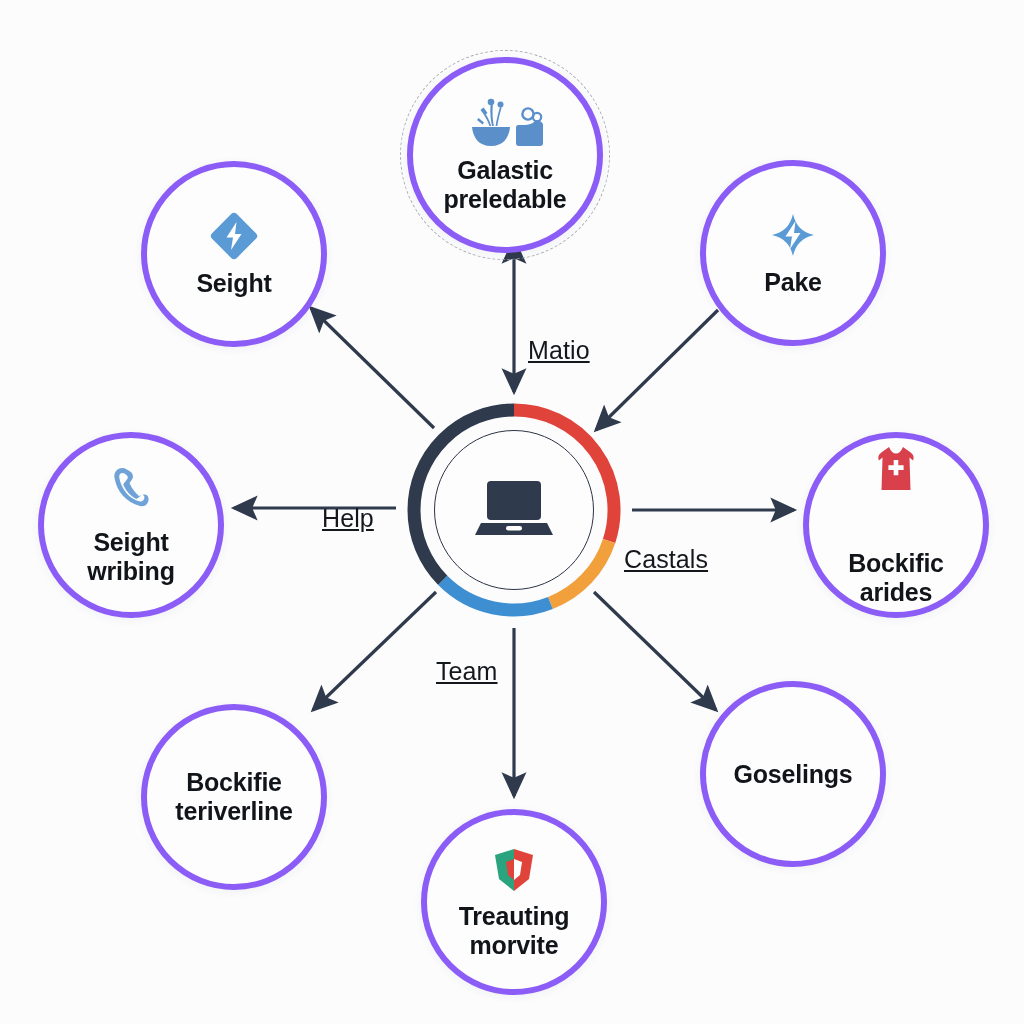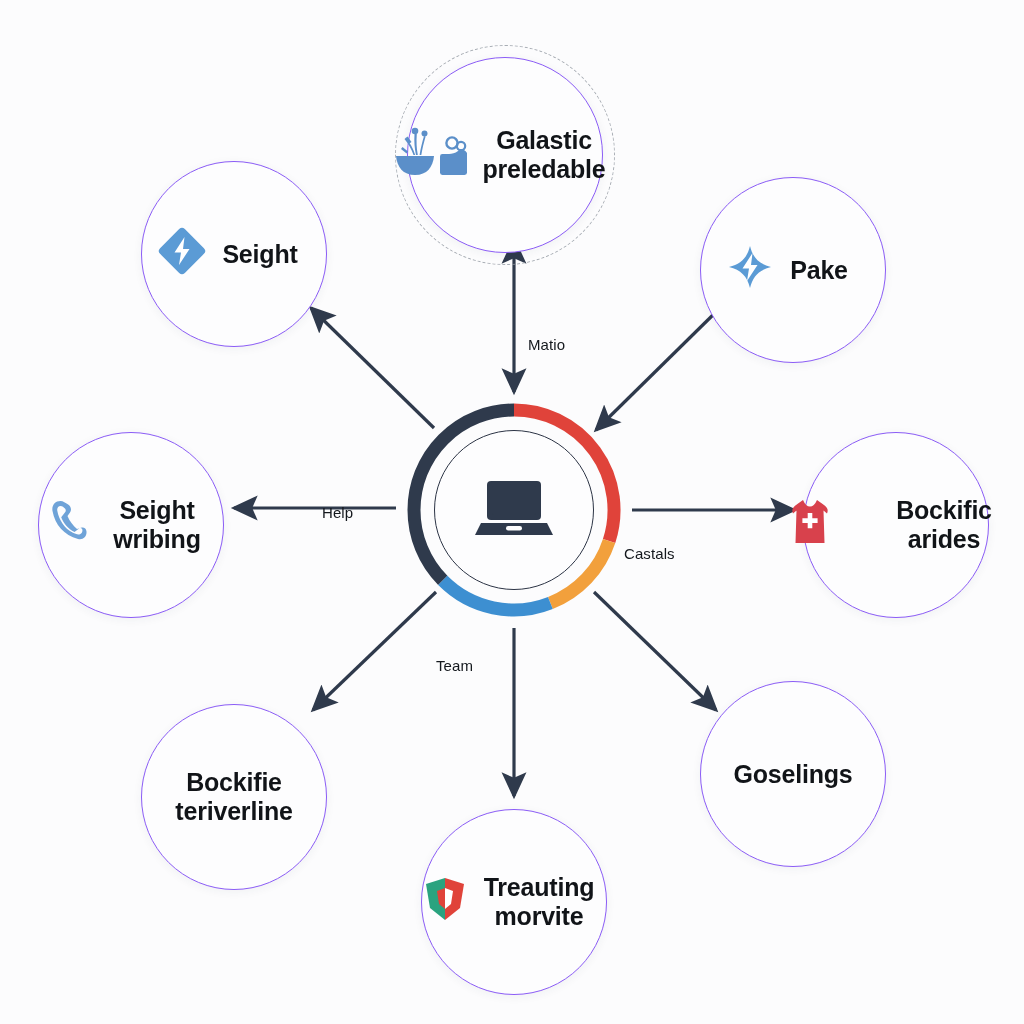--- a/index.html
+++ b/index.html
@@ -23,23 +23,24 @@
     top: 0;
     width: 1024px;
     height: 1024px;
   }
 
   
   .node {
     position: absolute;
     border-radius: 50%;
     background: #fdfdfe;
-    border: 1px solid #8b5cf6;
+    border: 6px solid #8b5cf6;
     box-shadow: 0 2px 10px rgba(40,48,70,0.055);
     display: flex;
+    flex-direction: column;
     align-items: center;
     justify-content: center;
     box-sizing: border-box;
     text-align: center;
   }
   .node .node-icon {
     display: block;
     line-height: 0;
     margin-bottom: 7px;
   }
@@ -86,24 +87,25 @@
     background: #fdfdfe;
     display: flex;
     align-items: center;
     justify-content: center;
     box-sizing: border-box;
   }
 
   
   .wire-label {
     position: absolute;
-    font-size: 15px;
+    font-size: 25px;
     color: #14181d;
     white-space: nowrap;
     letter-spacing: 0.1px;
+    text-decoration: underline;
   }
 </style>
 </head>
 <body>
 
 <div id="canvas">
 
   <svg id="wires" viewBox="0 0 1024 1024">
     <defs>
       <marker id="ah" markerWidth="9" markerHeight="9" refX="7.4" refY="4.5" orient="auto" markerUnits="strokeWidth">
@@ -190,21 +192,21 @@
   <div class="node" style="left:141px; top:161px; width:186px; height:186px;">
     <span class="node-icon">
       <svg width="52" height="52" viewBox="0 0 52 52">
         <rect x="8.5" y="8.5" width="35" height="35" rx="4" fill="#5b9bd5" transform="rotate(45 26 26)"></rect>
         <path d="M28.5 12 L18.5 27.5 L25 27.5 L23 40 L33.5 24 L27 24 Z" fill="#ffffff"></path>
       </svg>
     </span>
     <div class="node-label">Seight</div>
   </div>
 
-  <div class="node" style="left:700px; top:177px; width:186px; height:186px;text-align:right;">
+  <div class="node" style="left:700px; top:160px; width:186px; height:186px;text-align:right;">
     <span class="node-icon">
       <svg width="52" height="52" viewBox="0 0 52 52">
         <path d="M26 5 C29 17 35 23 47 26 C35 29 29 35 26 47 C23 35 17 29 5 26 C17 23 23 17 26 5 Z" fill="#5b9bd5"></path>
         <path d="M28.5 12 L18.5 27.5 L25 27.5 L23 40 L33.5 24 L27 24 Z" fill="#ffffff"></path>
       </svg>
     </span>
     <div class="node-label">Pake</div>
   </div>
 
   <div class="node" style="left:38px; top:432px; width:186px; height:186px;gap:8px;">

